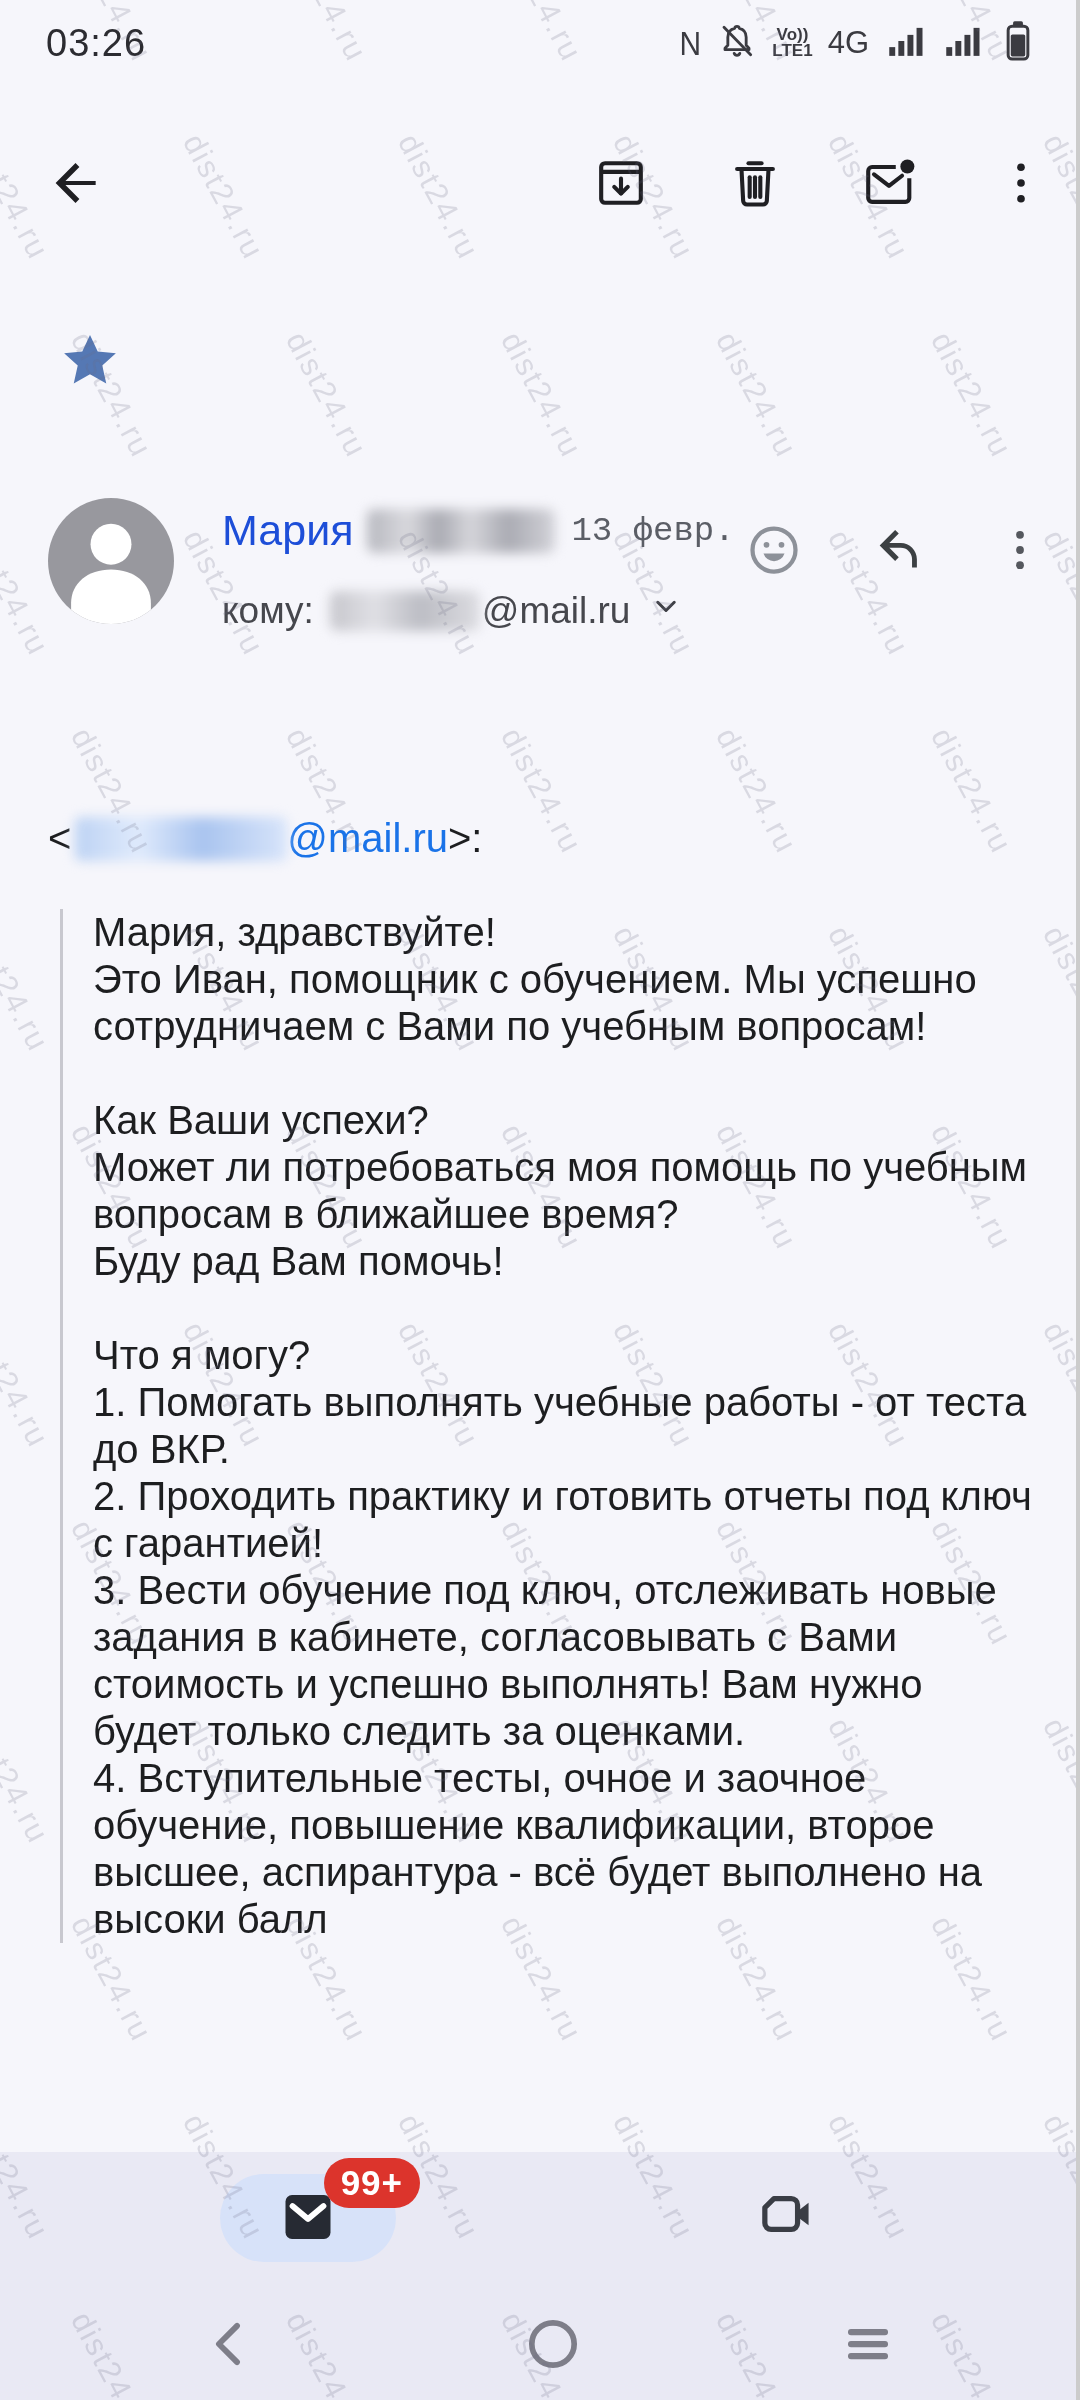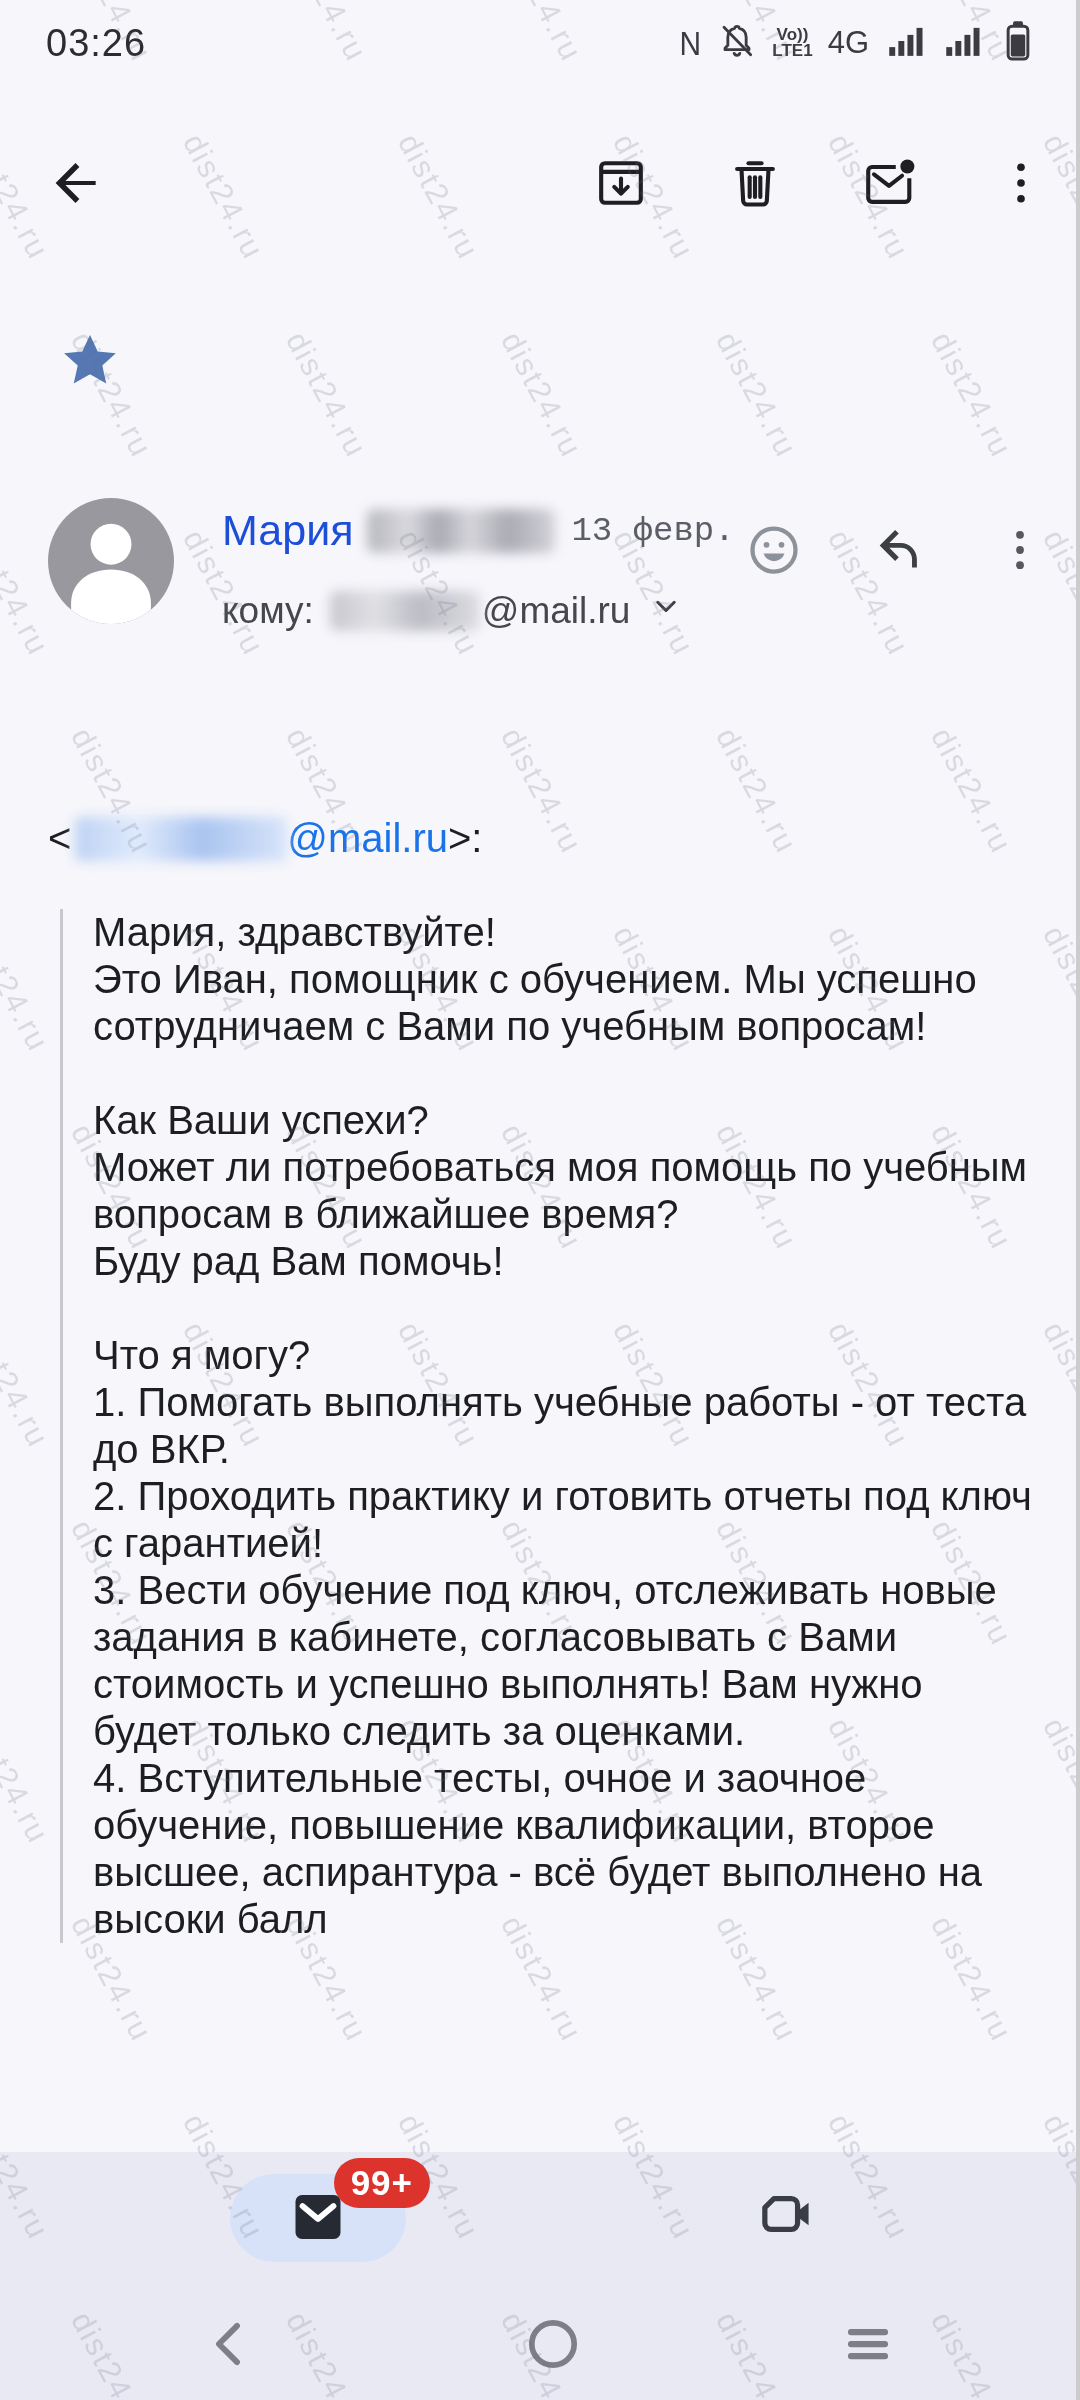--- a/index.html
+++ b/index.html
@@ -52,21 +52,21 @@
   .message{position:absolute;top:768px;left:48px;right:44px;font-size:40px;line-height:47px;color:#1d1e20;}
   .para{margin:0;white-space:pre-line;}
   .qhead{margin:47px 0 0 0;}
   .qaddr{display:flex;align-items:center;}
   .blob-mail{width:212px;height:44px;border-radius:6px;filter:blur(6px);margin:0 0 0 4px;
     background:linear-gradient(90deg,#bcd2f3,#dfeafc 30%,#a9c4ef 60%,#d7e4fa);}
   .qlink{color:#1a73e8;}
   .quote{margin:47px 0 0 12px;border-left:3px solid #c8c8cf;padding-left:30px;white-space:pre-line;}
   
   .bottombar{position:absolute;top:2152px;left:0;right:0;height:138px;background:#e9e9f4;}
-  .mail-tab{position:absolute;left:230px;top:22px;width:176px;height:88px;background:#d7e2f9;
+  .mail-tab{position:absolute;left:220px;top:22px;width:176px;height:88px;background:#d7e2f9;
     border-radius:60px;display:flex;align-items:center;justify-content:center;border:none;cursor:pointer;}
   .badge{position:absolute;top:-16px;right:-24px;background:#dc342c;color:#fff;
     font-size:35px;font-weight:700;padding:5px 17px;border-radius:40px;letter-spacing:1px;}
   .video-tab{position:absolute;left:742px;top:28px;background:none;border:none;color:#3a3d45;cursor:pointer;}
   .navbar{position:absolute;top:2290px;left:0;right:0;height:110px;background:#e9e9f4;color:#7e7e89;}
   .nav-btn{position:absolute;top:0;height:110px;display:flex;align-items:center;background:none;border:none;color:#7e7e89;cursor:pointer;}
   .nav-back{left:196px;} .nav-home{left:516px;} .nav-menu{left:832px;}
 </style>
 </head>
 <body>

